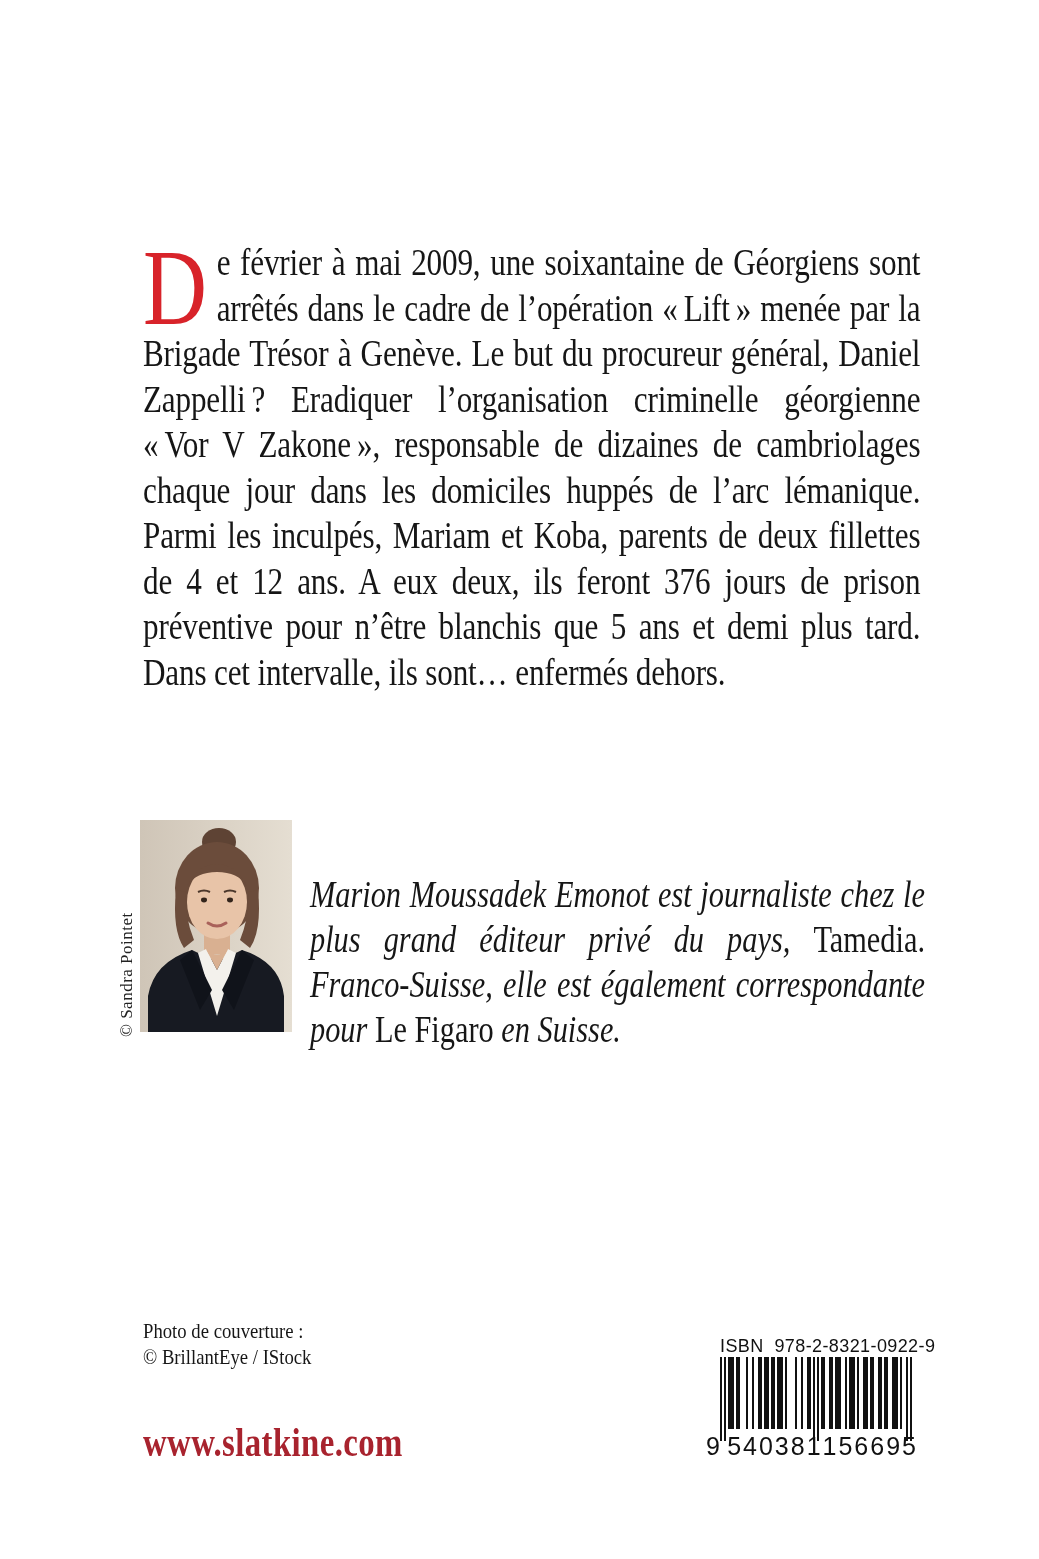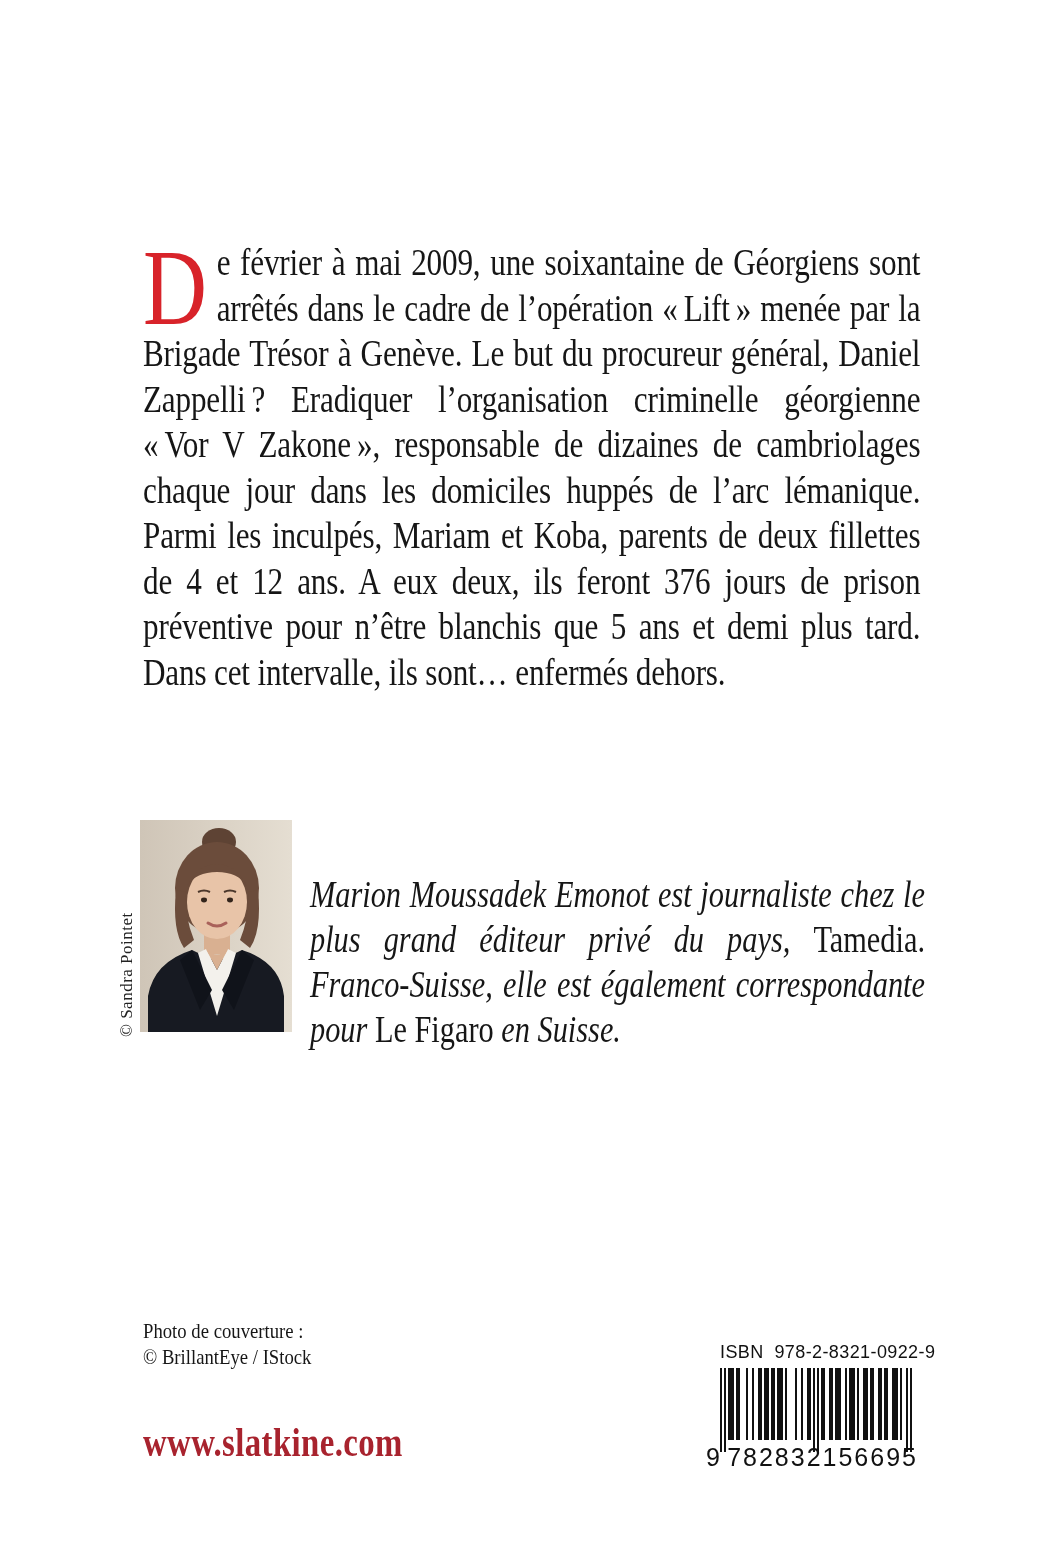--- a/index.html
+++ b/index.html
@@ -59,21 +59,21 @@
     font-size:40px;font-weight:600;letter-spacing:0.5px;
     color:var(--website-red,#a8232e);
     text-decoration:none;
   }
   
   .barcode-block{
     position:absolute;left:698px;top:1336px;width:236px;
     font-family:"Liberation Sans", sans-serif;
   }
   .isbn-label{
-    width:192px;margin:6px auto;
+    width:192px;margin:0 auto;
     font-size:18px;line-height:20px;text-align:center;
     letter-spacing:0.4px;white-space:pre;color:#111;
   }
   .barcode-bars{display:block;margin:1px auto 0;}
   .barcode-digits{
     position:relative;margin-top:-8px;
     display:flex;width:212px;margin-left:8px;
     font-size:25px;line-height:26px;letter-spacing:2px;color:#111;
   }
   .barcode-digits .d-first{width:22px;}
@@ -165,18 +165,18 @@
         <rect x="74" y="0" width="2" height="72"></rect>
         <rect x="78" y="0" width="2" height="72"></rect>
         <rect x="81" y="0" width="2" height="72"></rect>
         <rect x="85" y="0" width="3" height="72"></rect>
         <rect x="89" y="0" width="1" height="72"></rect>
         <rect x="92" y="0" width="1" height="84"></rect>
         <rect x="94" y="0" width="1" height="84"></rect>
       </svg>
     <div class="barcode-digits">
       <span class="d-first">9</span>
-      <span class="d-group">782832</span>
+      <span class="d-group">540381</span>
       <span class="d-group">156695</span>
     </div>
   </div>
 
 </div>
 
 </body></html>

